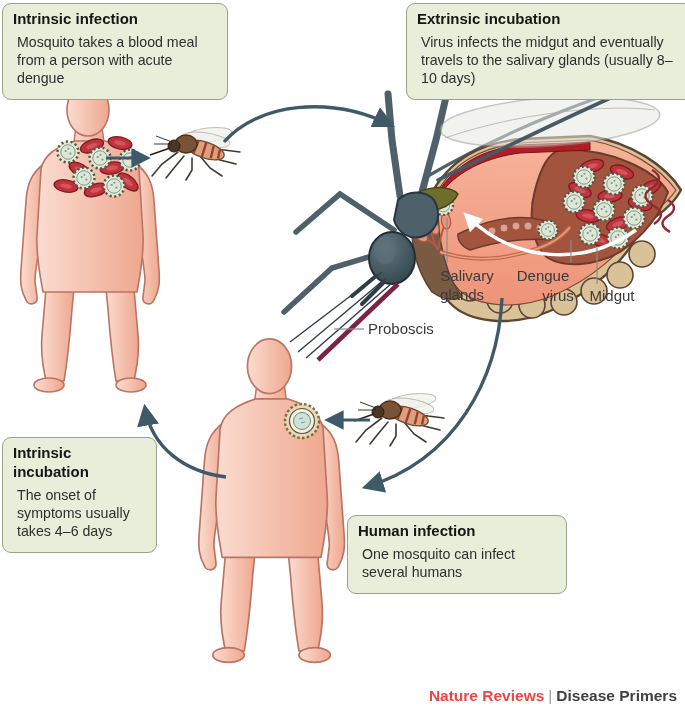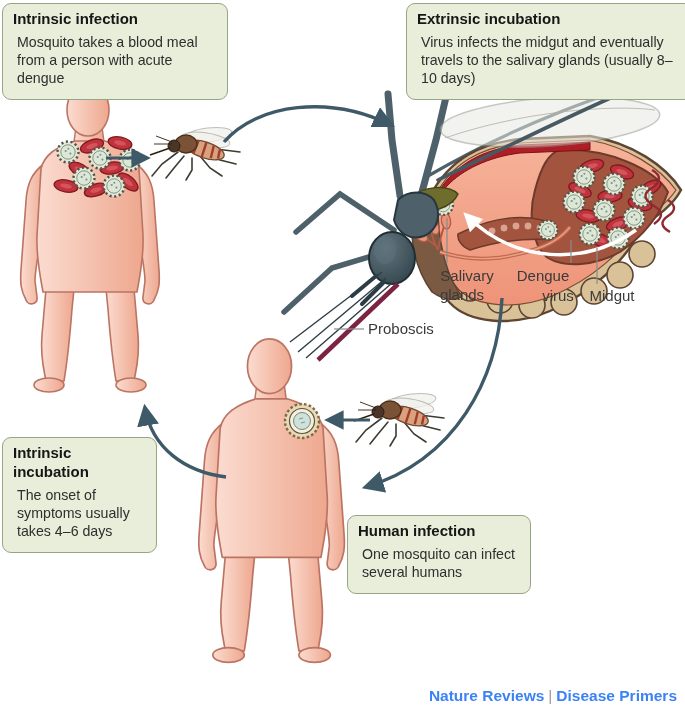--- a/index.html
+++ b/index.html
@@ -4,23 +4,23 @@
 <style>
   html,body{margin:0;padding:0;background:#fff;}
   .fig{position:relative;width:685px;height:709px;background:#ffffff;overflow:hidden;
        font-family:"Liberation Sans",sans-serif;}
   .fig svg{position:absolute;left:0;top:0;}
   .callout{position:absolute;box-sizing:border-box;background:#e9eeda;border:1.6px solid #97a586;
            border-radius:9px;padding:6px 10px 8px 10px;color:#2e2e2e;}
   .callout h4{margin:0;font-size:15px;line-height:1.25;font-weight:bold;color:#161616;}
   .callout p{margin:4px;font-size:14.2px;line-height:1.27;}
   .footer{position:absolute;right:8px;bottom:4px;font-size:15.5px;font-weight:bold;}
-  .footer .journal{color:#3b82f6;}
+  .footer .journal{color:#ef4444;}
   .footer .sep{color:#9a9a9a;padding:0 4px;font-weight:normal;}
-  .footer .series{color:#3b82f6;}
+  .footer .series{color:#404040;}
   svg text{font-family:"Liberation Sans",sans-serif;font-size:15px;fill:#3a3a3a;}
 </style>
 </head>
 <body>
 
 <div class="fig">
 
   <svg width="685" height="709" viewBox="0 0 685 709">
     <defs>
       <linearGradient id="skinGrad" x1="0" y1="0" x2="1" y2="0">
@@ -231,21 +231,21 @@
     <p>Mosquito takes a blood meal from a person with acute dengue</p>
   </div>
   <div class="callout" style="left:406px;top:3px;width:287px;">
     <h4>Extrinsic incubation</h4>
     <p>Virus infects the midgut and eventually travels to the salivary glands (usually 8–10 days)</p>
   </div>
   <div class="callout" style="left:2px;top:437px;width:155px;">
     <h4>Intrinsic incubation</h4>
     <p>The onset of symptoms usually takes 4–6 days</p>
   </div>
-  <div class="callout" style="left:347px;top:515px;width:184px;">
+  <div class="callout" style="left:347px;top:515px;width:220px;">
     <h4>Human infection</h4>
     <p>One mosquito can infect several humans</p>
   </div>
 
   <div class="footer">
     <span class="journal">Nature Reviews</span><span class="sep">|</span><span class="series">Disease Primers</span>
   </div>
 </div>
 
 </body></html>

